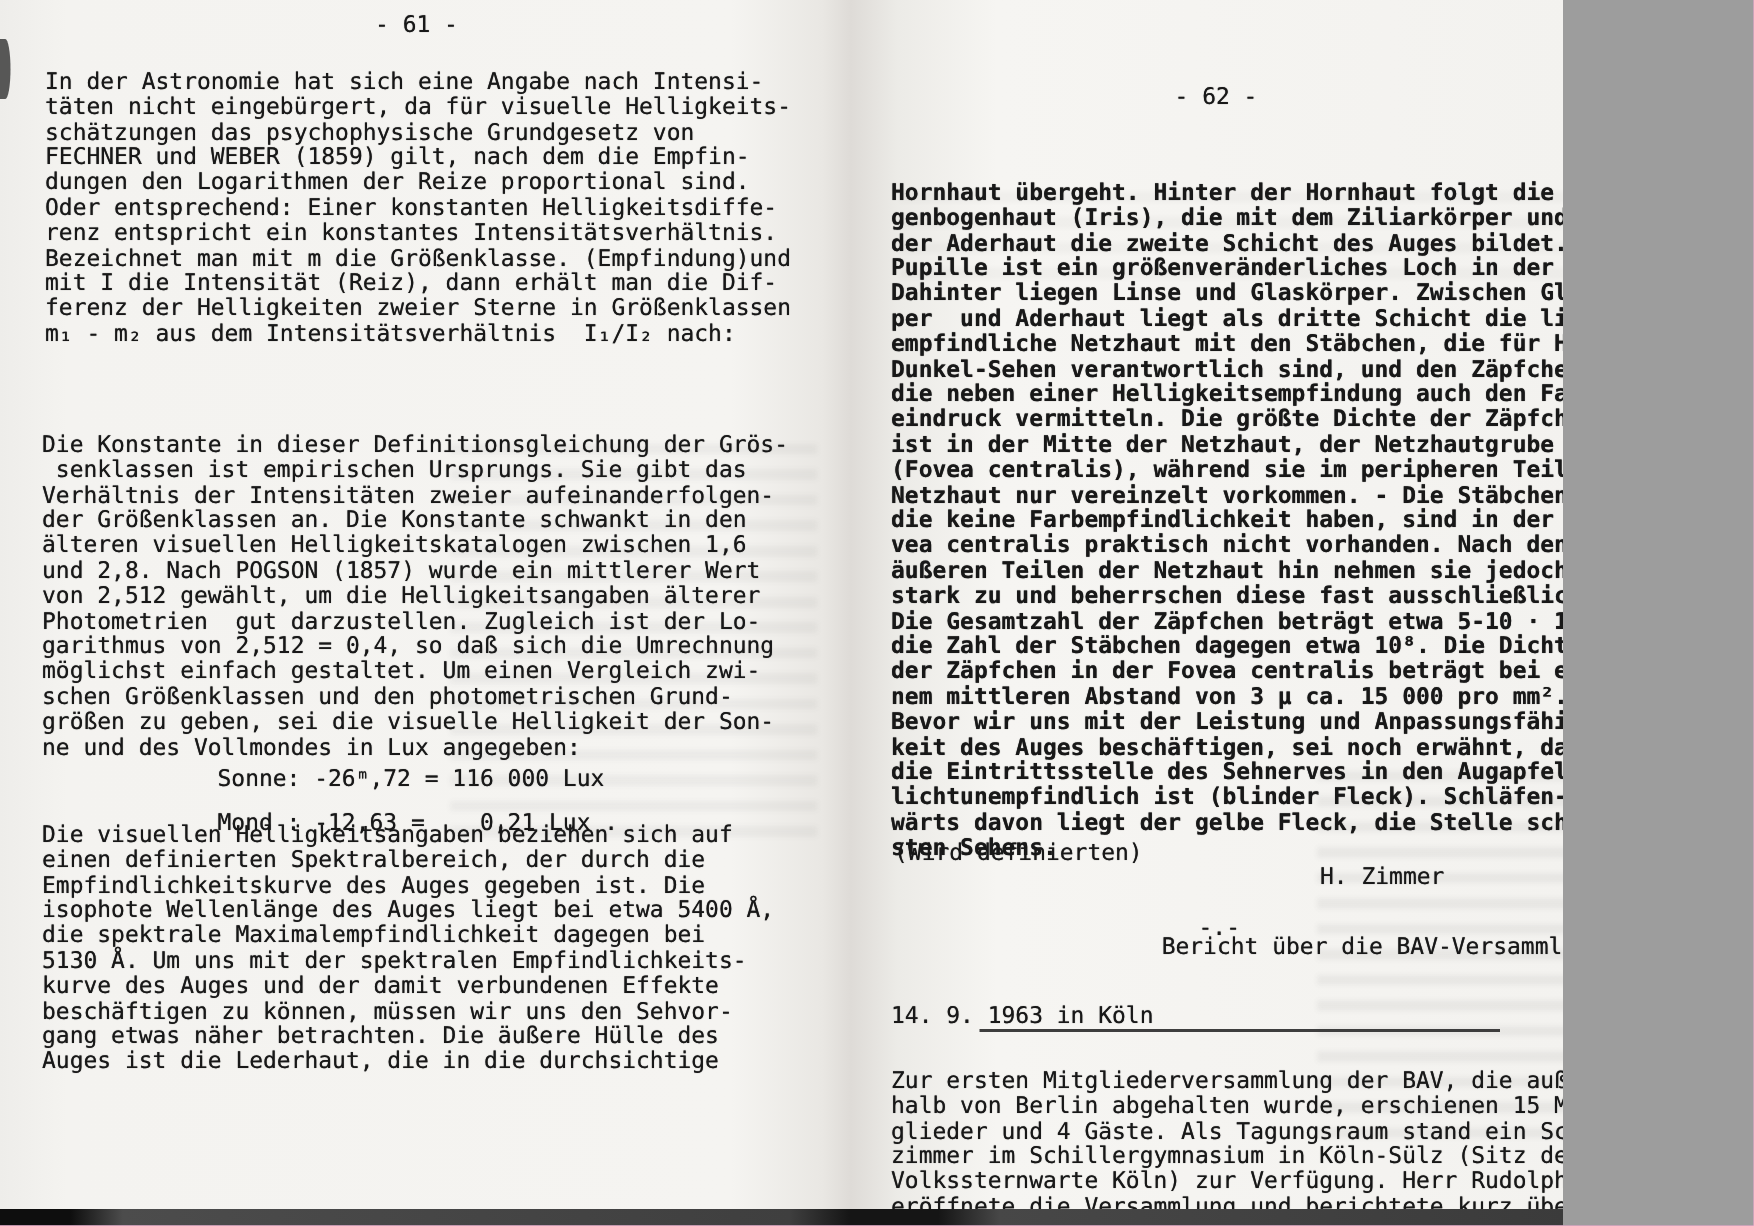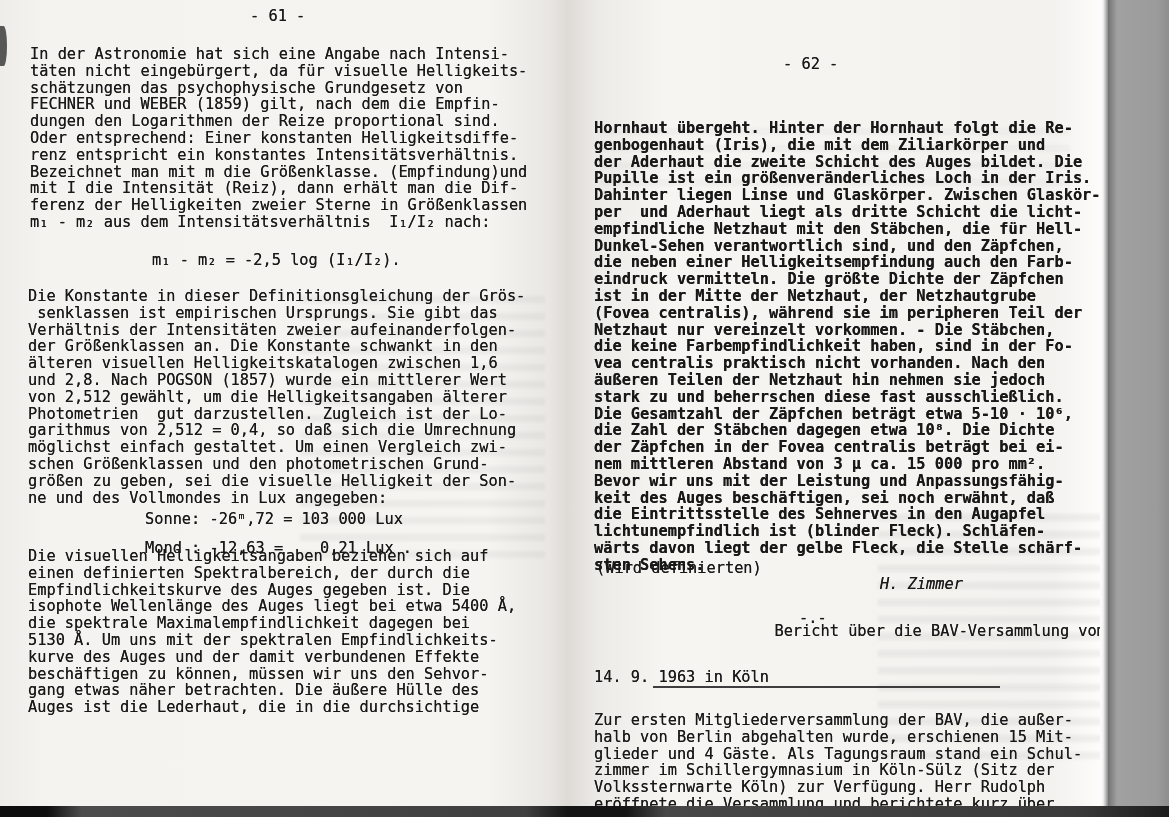--- a/index.html
+++ b/index.html
@@ -1,21 +1,21 @@
 <!DOCTYPE html>
 <html><head>
 <meta charset="utf-8">
 <style>
   html,body{margin:0;padding:0;}
   body{
     width:1169px;height:817px;overflow:hidden;
     background:#9d9d9d;
     font-family:"DejaVu Sans Mono","Liberation Mono",monospace;
   }
-  .scan{position:relative;width:1169px;height:817px;overflow:hidden;background:#f9a8d4;}
+  .scan{position:relative;width:1042px;height:817px;overflow:hidden;background:#f9a8d4;}
 
   
   .spread{
     position:absolute;left:0;top:0;width:1108px;height:806px;
     background:linear-gradient(90deg,
       #eeedea 0%, #f4f3f0 4%, #f5f4f1 44%,
       #e9e7e3 49.5%, #dedbd7 51.2%, #ecebe7 54%,
       #f6f5f2 60%, #f3f2ef 95%, #fbfaf8 98.5%, #ffffff 100%);
   }
   
@@ -52,21 +52,21 @@
   .pl-formula{top:252px;left:124px;}
   .pl-p2{top:288px;left:0;}
   .pl-sun{top:511px;left:117px;}
   .pl-moon{top:540px;left:117px;}
   .pl-p3{top:548px;left:0;}
 
   
   .pr-num{top:8px;left:189px;}
   .pr-p1{top:72px;left:0;font-weight:bold;}
   .pr-wird{top:512px;left:2px;}
-  .pr-zimmer{top:528px;left:286px;font-style:italic;}
+  .pr-zimmer{top:528px;left:286px;}
   .pr-divider{top:562px;left:205px;}
   .pr-h1{top:575px;left:0;width:512px;text-align:right;}
   .pr-h2{top:621px;left:0;width:512px;text-align:left;}
   .pr-underline{top:638px;left:59px;width:347px;height:2px;background:#2a2a2a;opacity:.9;}
   .pr-p2{top:664px;left:0;}
 </style>
 </head>
 <body>
 
 <div class="scan">
@@ -83,35 +83,34 @@
 täten nicht eingebürgert, da für visuelle Helligkeits-
 schätzungen das psychophysische Grundgesetz von
 FECHNER und WEBER (1859) gilt, nach dem die Empfin-
 dungen den Logarithmen der Reize proportional sind.
 Oder entsprechend: Einer konstanten Helligkeitsdiffe-
 renz entspricht ein konstantes Intensitätsverhältnis.
 Bezeichnet man mit m die Größenklasse. (Empfindung)und
 mit I die Intensität (Reiz), dann erhält man die Dif-
 ferenz der Helligkeiten zweier Sterne in Größenklassen
 m₁ - m₂ aus dem Intensitätsverhältnis  I₁/I₂ nach:</div>
-      <div class="blk pl-formula">m₁ - m₂ = -2,5 log (I₁/I₂).</div>
       <div class="blk pl-p2">Die Konstante in dieser Definitionsgleichung der Grös-
  senklassen ist empirischen Ursprungs. Sie gibt das
 Verhältnis der Intensitäten zweier aufeinanderfolgen-
 der Größenklassen an. Die Konstante schwankt in den
 älteren visuellen Helligkeitskatalogen zwischen 1,6
 und 2,8. Nach POGSON (1857) wurde ein mittlerer Wert
 von 2,512 gewählt, um die Helligkeitsangaben älterer
 Photometrien  gut darzustellen. Zugleich ist der Lo-
 garithmus von 2,512 = 0,4, so daß sich die Umrechnung
 möglichst einfach gestaltet. Um einen Vergleich zwi-
 schen Größenklassen und den photometrischen Grund-
 größen zu geben, sei die visuelle Helligkeit der Son-
 ne und des Vollmondes in Lux angegeben:</div>
-      <div class="blk pl-sun">Sonne: -26ᵐ,72 = 103 000 Lux</div>
+      <div class="blk pl-sun">Sonne: -26ᵐ,72 = 116 000 Lux</div>
       <div class="blk pl-moon">Mond : -12,63 =    0,21 Lux .</div>
       <div class="blk pl-p3">Die visuellen Helligkeitsangaben beziehen sich auf
 einen definierten Spektralbereich, der durch die
 Empfindlichkeitskurve des Auges gegeben ist. Die
 isophote Wellenlänge des Auges liegt bei etwa 5400 Å,
 die spektrale Maximalempfindlichkeit dagegen bei
 5130 Å. Um uns mit der spektralen Empfindlichkeits-
 kurve des Auges und der damit verbundenen Effekte
 beschäftigen zu können, müssen wir uns den Sehvor-
 gang etwas näher betrachten. Die äußere Hülle des

